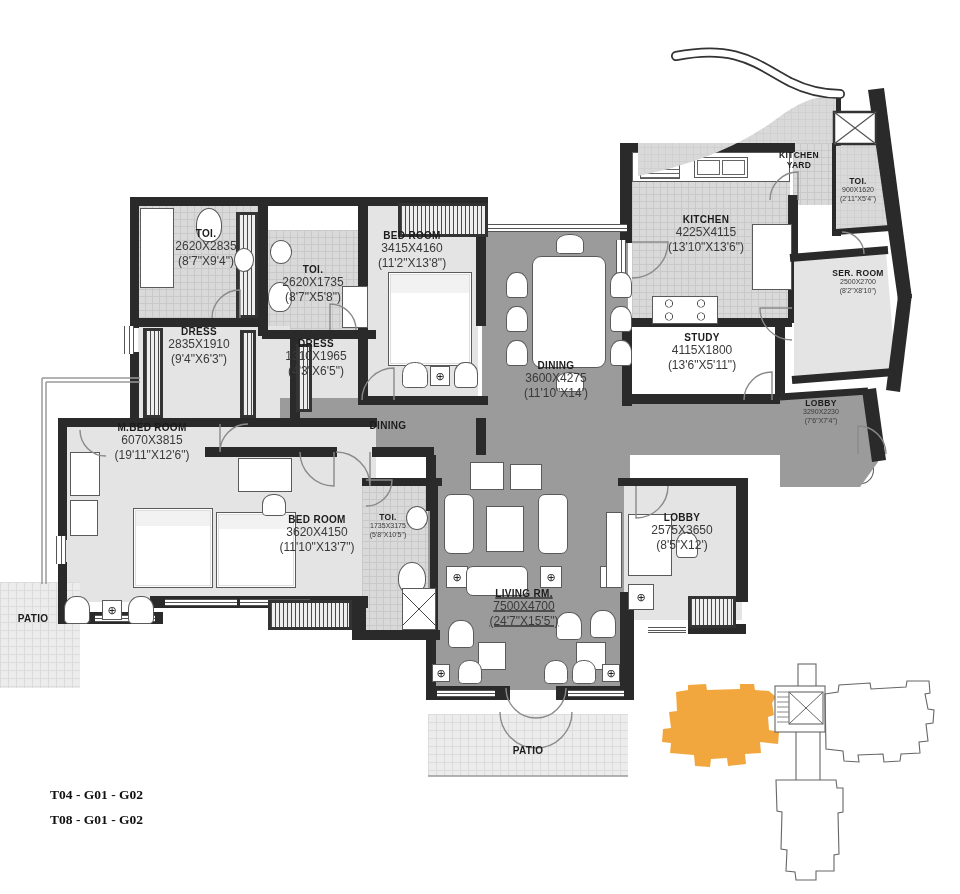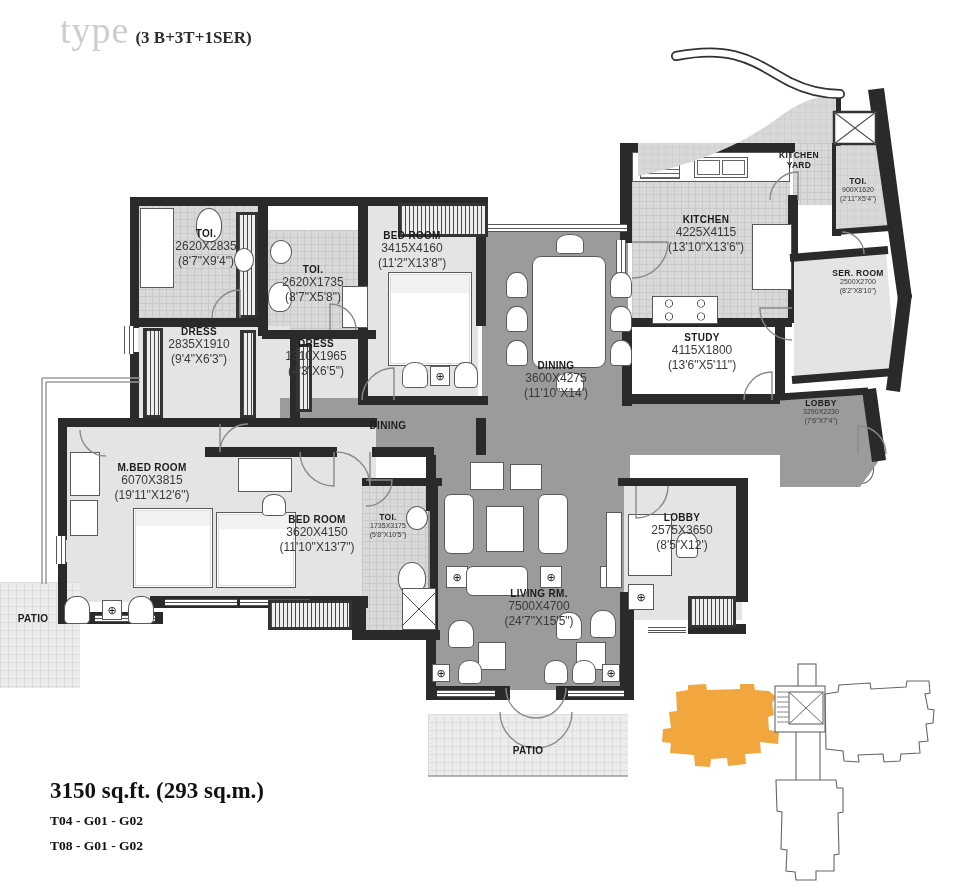--- a/index.html
+++ b/index.html
@@ -52,21 +52,20 @@
   .f-grill{background-image:repeating-linear-gradient(#666 0 1px,#fff 1px 4px);}
   .f-hob{background-image:radial-gradient(circle 5px,#fff 3px,#444 3.5px,#fff 4.5px);background-size:50% 50%;}
   .f-bed{background-image:linear-gradient(#f2f2f2 0 0);background-size:100% 22%;background-repeat:no-repeat;
          box-shadow:inset 0 0 0 1px #fff, inset 0 0 0 2px #ddd;}
   svg{position:absolute;left:0;top:0;}
 </style>
 </head>
 <body>
 
 <div id="hdr">
-  <div><span class="type-word">type</span><span class="cfg">(3 B+3T+1SER)</span></div>
 </div>
 
 <div id="plan">
     <div class="abs tile" style="left: 138px; top: 205px; width: 120px; height: 115px;"></div>
     <div class="abs tile" style="left: 262px; top: 230px; width: 113px; height: 102px;"></div>
     <div class="abs room" style="left: 138px; top: 326px; width: 152px; height: 96px;"></div>
     <div class="abs room" style="left: 292px; top: 338px; width: 84px; height: 84px;"></div>
     <div class="abs room" style="left: 366px; top: 206px; width: 112px; height: 214px;"></div>
     <div class="abs circ" style="left: 482px; top: 226px; width: 146px; height: 199px;"></div>
     <div class="abs tile" style="left: 632px; top: 152px; width: 158px; height: 168px;"></div>
@@ -255,36 +254,36 @@
       <div class="rd">(13'6"X5'11")</div>
     </div>
     <div class="room-label sm" style="left: 821px; top: 412px;">
       <div class="rn">LOBBY</div>
       <div class="rd">3290X2230</div>
       <div class="rd">(7'6"X7'4")</div>
     </div>
     <div class="room-label" style="left: 388px; top: 425px;">
       <div class="rn">DINING</div>
     </div>
-    <div class="room-label" style="left: 152px; top: 442px; margin-top: 40px;">
+    <div class="room-label" style="left: 152px; top: 442px;">
       <div class="rn">M.BED ROOM</div>
       <div class="rd">6070X3815</div>
       <div class="rd">(19'11"X12'6")</div>
     </div>
     <div class="room-label" style="left: 317px; top: 534px;">
       <div class="rn">BED ROOM</div>
       <div class="rd">3620X4150</div>
       <div class="rd">(11'10"X13'7")</div>
     </div>
     <div class="room-label sm" style="left: 388px; top: 526px;">
       <div class="rn">TOI.</div>
       <div class="rd">1735X3175</div>
       <div class="rd">(5'8"X10'5")</div>
     </div>
-    <div class="room-label" style="left: 539px; top: 608px;">
+    <div class="room-label" style="left: 524px; top: 608px; text-decoration: underline;">
       <div class="rn">LIVING RM.</div>
       <div class="rd">7500X4700</div>
       <div class="rd">(24'7"X15'5")</div>
     </div>
     <div class="room-label" style="left: 682px; top: 532px;">
       <div class="rn">LOBBY</div>
       <div class="rd">2575X3650</div>
       <div class="rd">(8'5"X12')</div>
     </div>
     <div class="room-label" style="left: 33px; top: 618px;">
@@ -359,16 +358,15 @@
     <rect x="141" y="52" width="34" height="32"></rect>
   </g>
   <path d="M141,52 L175,84 M175,52 L141,84" stroke="#666" stroke-width="1" fill="none"></path>
   <path d="M129,52 h12 M129,57 h12 M129,62 h12 M129,67 h12 M129,72 h12 M129,77 h12 M129,82 h12" stroke="#888" stroke-width="1" fill="none"></path>
   <path d="M177,54 L190,52 L191,45 L222,43 L223,49 L258,47 L259,41 L281,41 L282,53 L277,54 L280,69 L286,70 L285,83 L278,84 L280,101 L271,102 L272,113 L253,114 L252,121 L236,122 L235,114 L210,115 L211,122 L196,121 L195,111 L178,109 Z" stroke="#666" stroke-width="1.1" fill="none"></path>
   <path d="M148,92 L148,140 M172,92 L172,140" stroke="#666" stroke-width="1.1" fill="none"></path>
   <path d="M128,140 L188,140 L189,148 L195,148 L195,172 L190,173 L191,214 L186,215 L186,231 L168,231 L168,240 L148,240 L147,232 L138,231 L139,210 L133,209 L134,172 L129,171 Z" stroke="#666" stroke-width="1.1" fill="none"></path>
 </svg>
 
 <div id="ftr">
-  <div class="area-line">3150 sq.ft. (293 sq.m.)</div>
   <div class="tower-line">T04 - G01 - G02</div>
   <div class="tower-line">T08 - G01 - G02</div>
 </div>
 
 </body></html>

